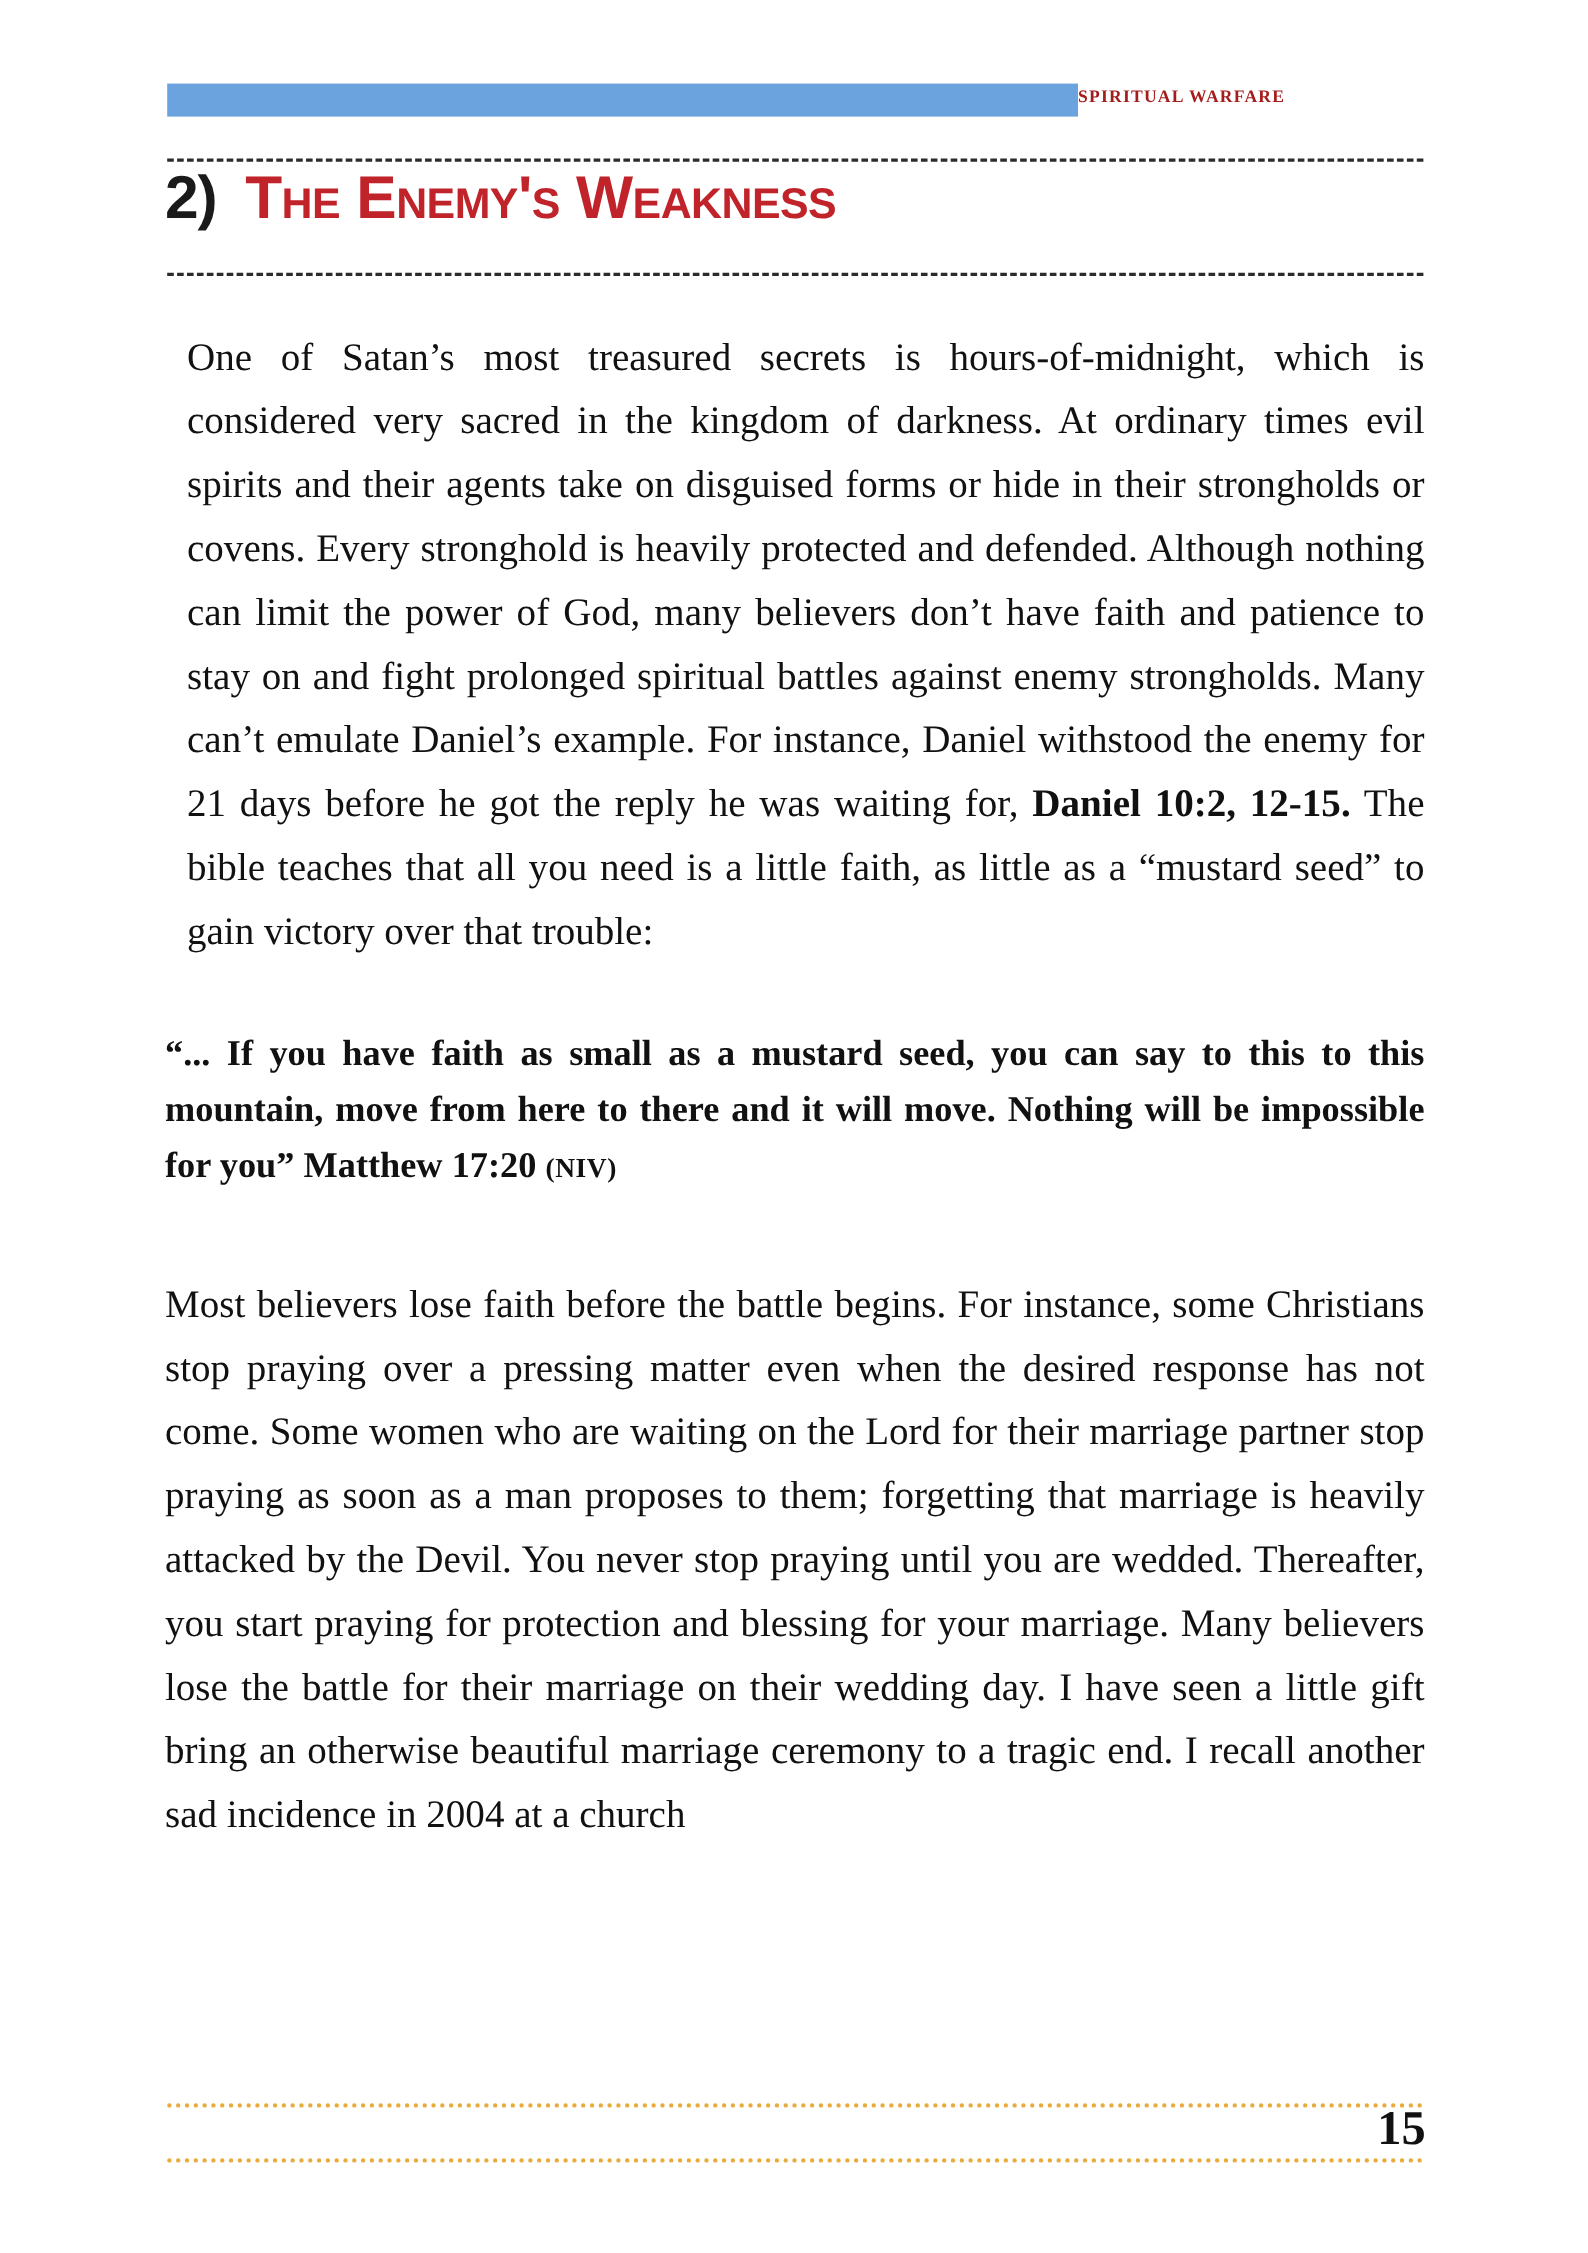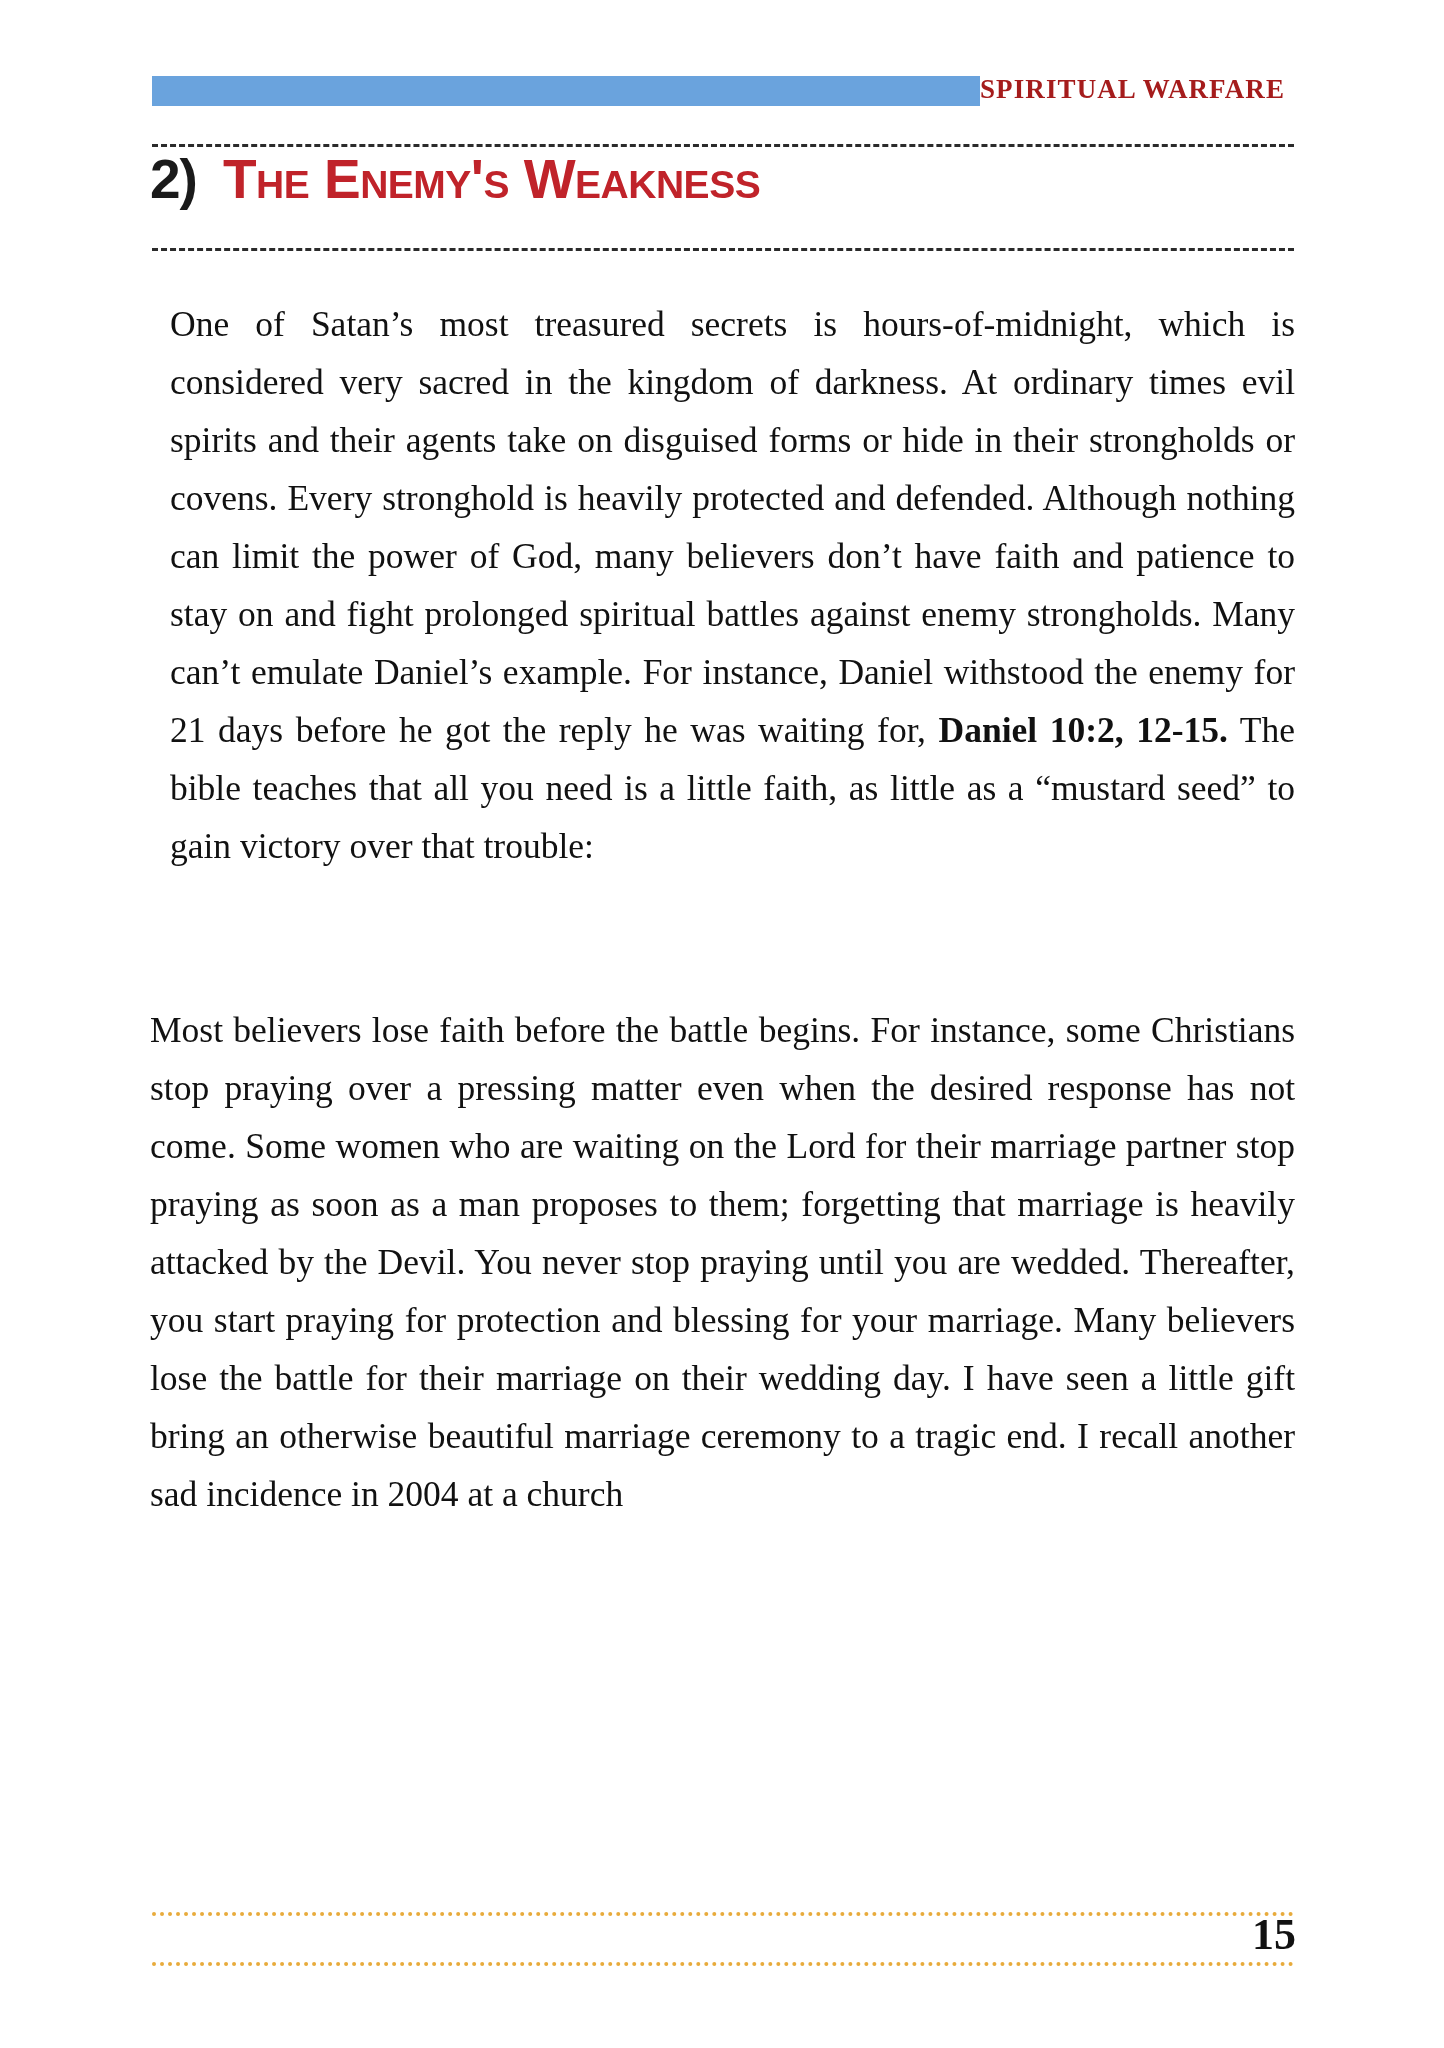--- a/index.html
+++ b/index.html
@@ -34,21 +34,21 @@
     background: #6aa3dd;
   }
   .header-title {
     position: absolute;
     left: 980px;
     top: 74px;
     width: 330px;
     color: #a51c1c;
     font-family: "Liberation Serif", "DejaVu Serif", serif;
     font-weight: bold;
-    font-size: 27px;
+    font-size: 16px;
     letter-spacing: 1.1px;
     line-height: 30px;
     white-space: nowrap;
   }
 
   
   .rule-dashed {
     position: absolute;
     left: 152px;
     width: 1142px;
@@ -166,20 +166,23 @@
   <div class="rule-dashed rule-bottom"></div>
 
   <div class="body-col">
 
     <p class="para first">
       <span>One of Satan’s most treasured secrets is hours-of-midnight, which is considered very sacred in the kingdom of darkness. At ordinary times evil spirits and their agents take on disguised forms or hide in their strongholds or covens. Every stronghold is heavily protected and defended. Although nothing can limit the power of God, many believers don’t have faith and patience to stay on and fight prolonged spiritual battles against enemy strongholds. Many can’t emulate Daniel’s example. For instance, Daniel withstood the enemy for 21 days before he got the reply he was waiting for, </span><span class="ref-bold">Daniel 10:2, 12-15.</span><span> The bible teaches that all you need is a little faith, as little as a “mustard seed” to gain victory over that trouble:</span>
     </p>
 
     <div class="gap-before-quote"></div>
 
+    <p class="quote">
+      <span>“... If you have faith as small as a mustard seed, you can say to this to this mountain, move from here to there and it will move. Nothing will be impossible for you” Matthew 17:20 </span><span class="niv">(NIV)</span>
+    </p>
 
     <div class="gap-after-quote"></div>
 
     <p class="para">Most believers lose faith before the battle begins. For instance, some Christians stop praying over a pressing matter even when the desired response has not come. Some women who are waiting on the Lord for their marriage partner stop praying as soon as a man proposes to them; forgetting that marriage is heavily attacked by the Devil. You never stop praying until you are wedded. Thereafter, you start praying for protection and blessing for your marriage. Many believers lose the battle for their marriage on their wedding day. I have seen a little gift bring an otherwise beautiful marriage ceremony to a tragic end. I recall another sad incidence in 2004 at a church</p>
 
   </div>
 
   <div class="rule-dotted rule-foot-top"></div>
   <div class="page-number">15</div>
   <div class="rule-dotted rule-foot-bottom"></div>

